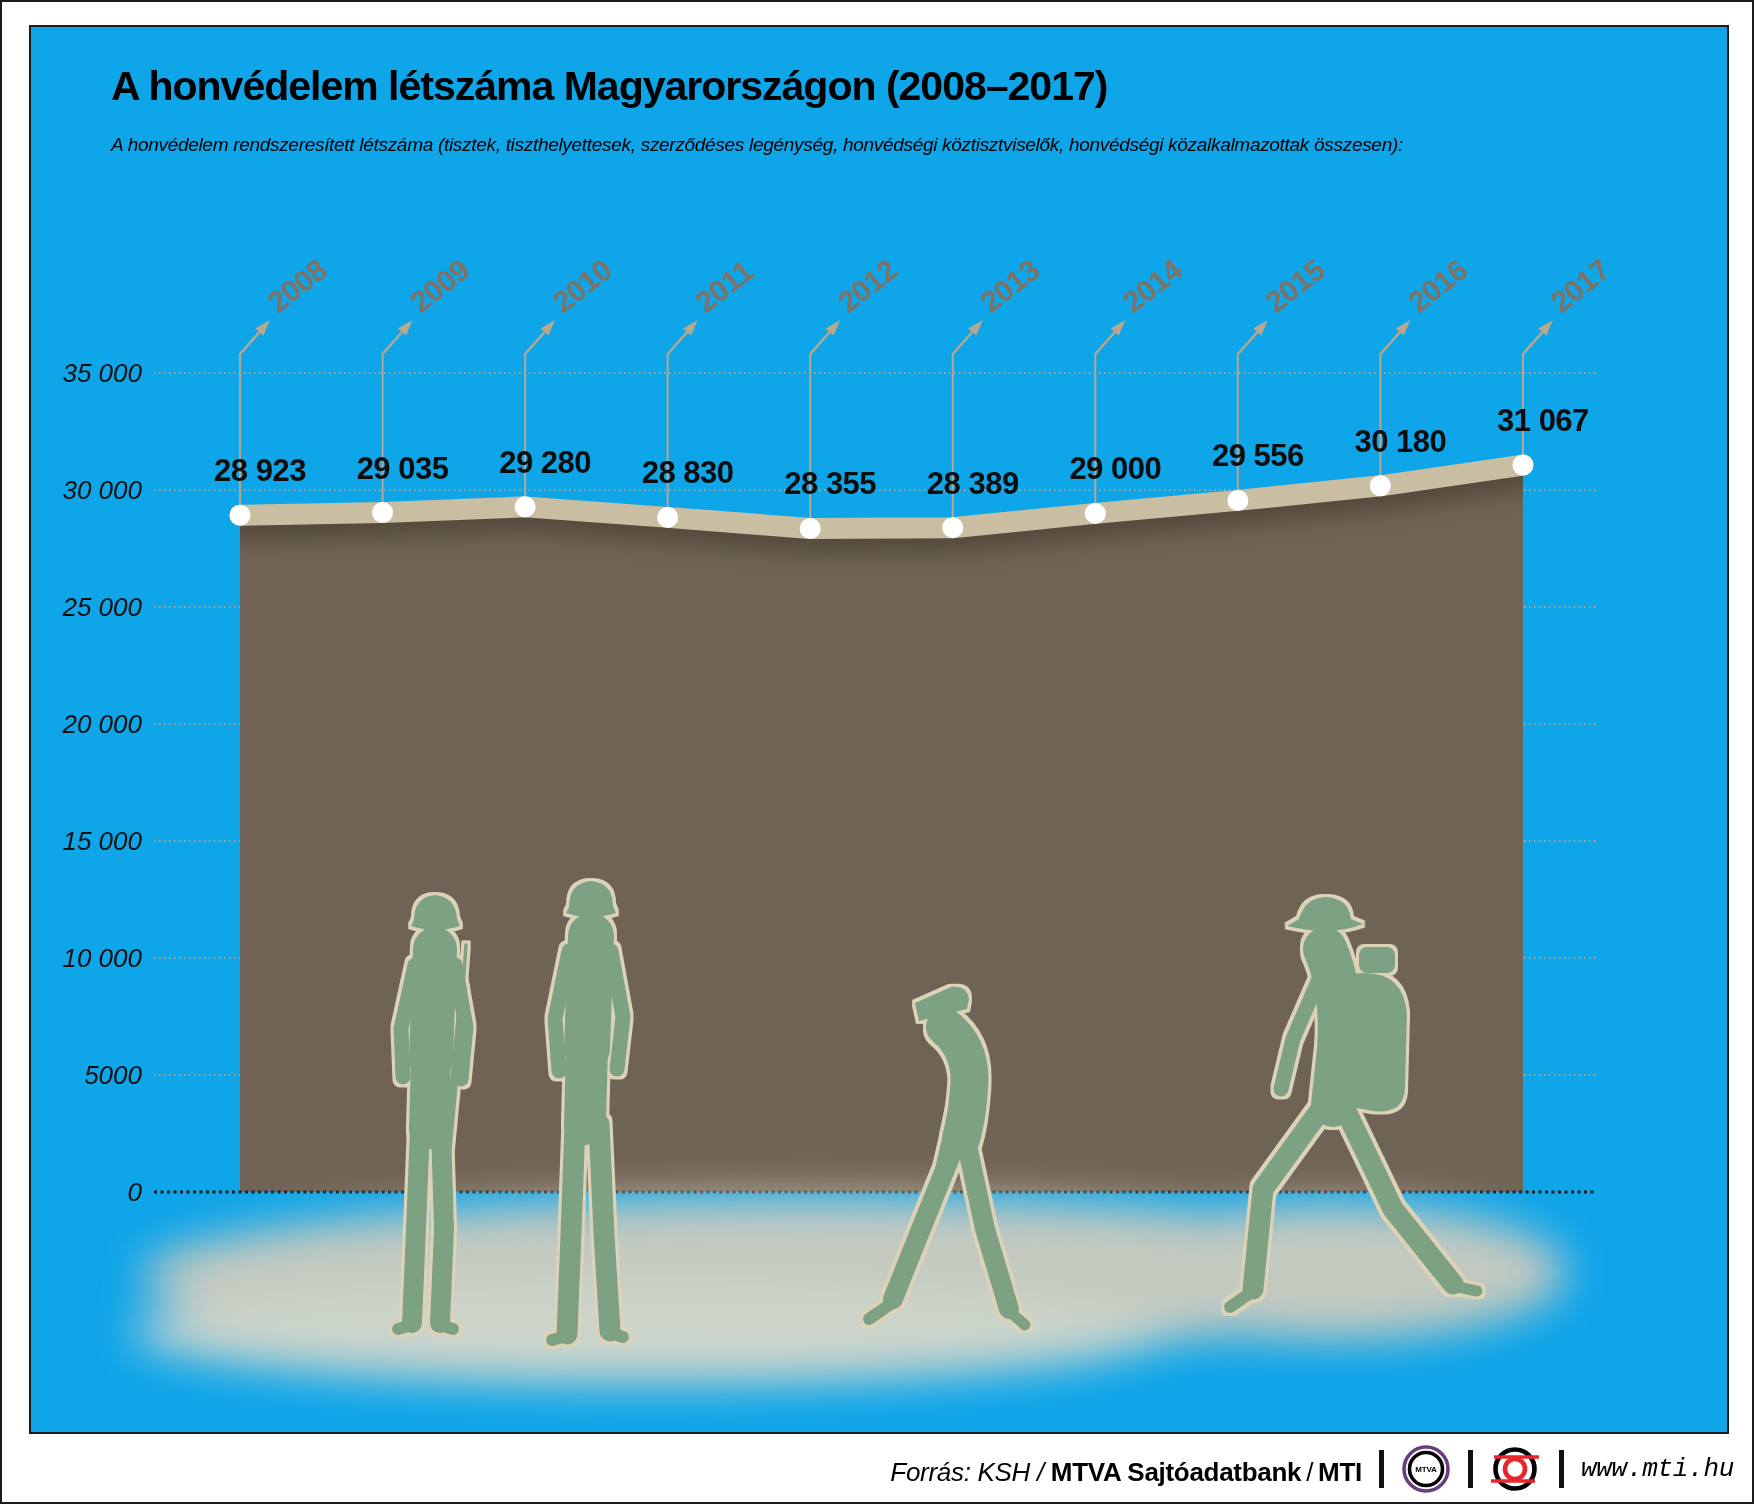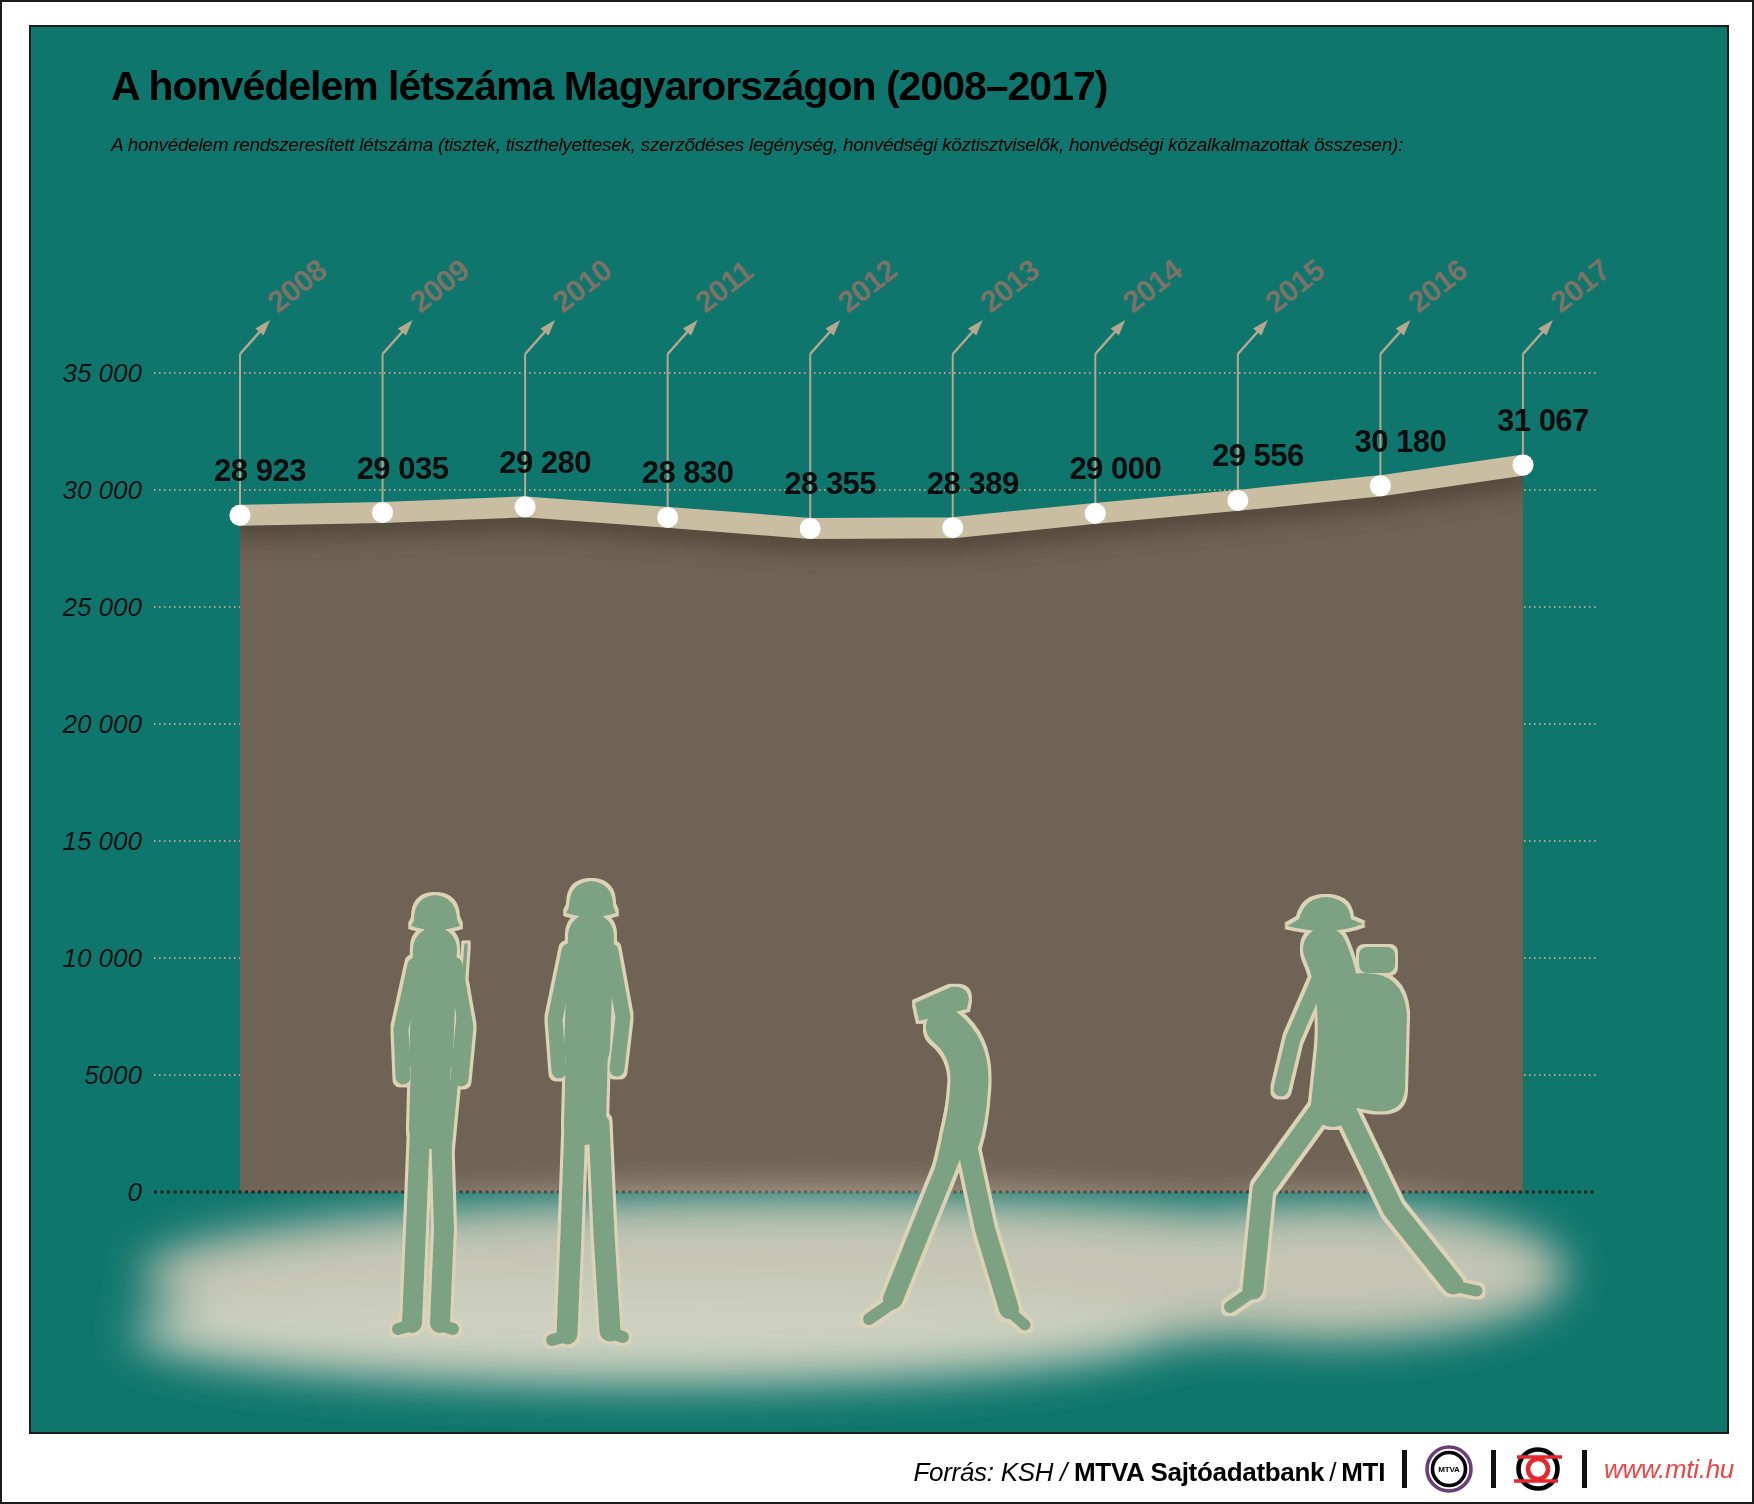--- a/index.html
+++ b/index.html
@@ -1,39 +1,39 @@
 <!DOCTYPE html>
 <html><head>
 <meta charset="utf-8">
 <style>
   html,body{margin:0;padding:0;background:#888;}
   .page{position:relative;width:1754px;height:1504px;background:#fff;
         box-sizing:border-box;border:2px solid #1c1c1c;overflow:hidden;
         font-family:"Liberation Sans",sans-serif;}
   .frame{position:absolute;left:27px;top:23px;width:1700px;height:1409px;
-         border:2px solid #1c1c1c;box-sizing:border-box;background:#0f766e;}
+         border:2px solid #1c1c1c;box-sizing:border-box;background:#0ea5e9;}
   .title{position:absolute;left:80px;top:36px;margin:0;width:1500px;
          font-size:41px;font-weight:bold;letter-spacing:-1px;color:#000;}
   .subtitle{position:absolute;left:80px;top:106px;margin:0;width:1380px;
          font-size:19px;font-style:italic;line-height:1.27;color:#000;letter-spacing:-0.3px;}
   .chart-svg{position:absolute;left:0;top:0;width:1700px;height:1405px;}
   .ytick{font:italic 26px "Liberation Sans",sans-serif;fill:#111;}
   .val{font:bold 31px "Liberation Sans",sans-serif;fill:#0d0d0d;letter-spacing:-0.5px;}
   .year{font:bold 30px "Liberation Sans",sans-serif;letter-spacing:-0.5px;}
   .mtva-txt{font:bold 8px "Liberation Sans",sans-serif;fill:#000;letter-spacing:-0.2px;}
   .footer{position:absolute;left:0;top:1434px;width:1754px;height:66px;
           display:flex;align-items:center;justify-content:flex-end;
           padding-right:22px;box-sizing:border-box;gap:17px;}
   .src{font-size:26px;color:#000;white-space:nowrap;letter-spacing:-0.3px;margin-top:6px;}
   .src .it{font-style:italic;}
   .src b{font-weight:bold;}
   .src .sep{margin:0 5px;}
   .vbar{width:5px;height:38px;background:#111;}
   .logo{display:block;}
-  .url{font-size:26px;font-style:italic;color:#ef4444;white-space:nowrap;letter-spacing:-0.3px;}
+  .url{font-size:26px;font-style:italic;color:#000000;white-space:nowrap;letter-spacing:-0.3px;font-family:Liberation Mono, monospace;}
 </style>
 </head>
 <body>
 
 <div class="page">
   <div class="frame">
     <h1 class="title">A honvédelem létszáma Magyarországon (2008–2017)</h1>
     <p class="subtitle">A honvédelem rendszeresített létszáma (tisztek, tiszthelyettesek, szerződéses legénység, honvédségi köztisztviselők, honvédségi közalkalmazottak összesen):</p>
 
     <svg class="chart-svg" viewBox="0 0 1700 1405" xmlns="http://www.w3.org/2000/svg">

